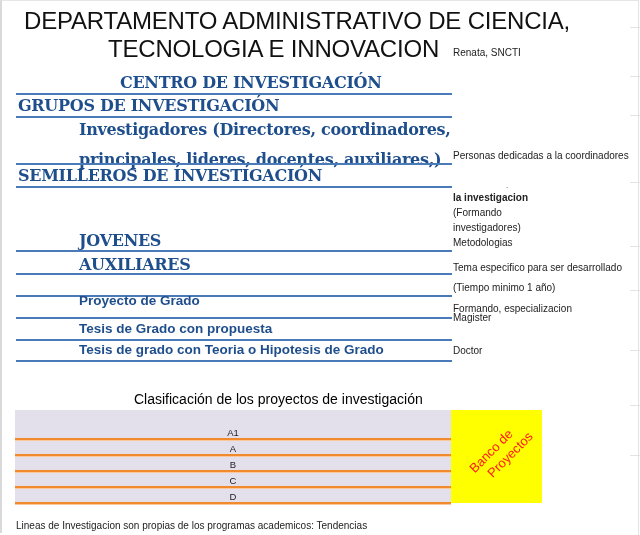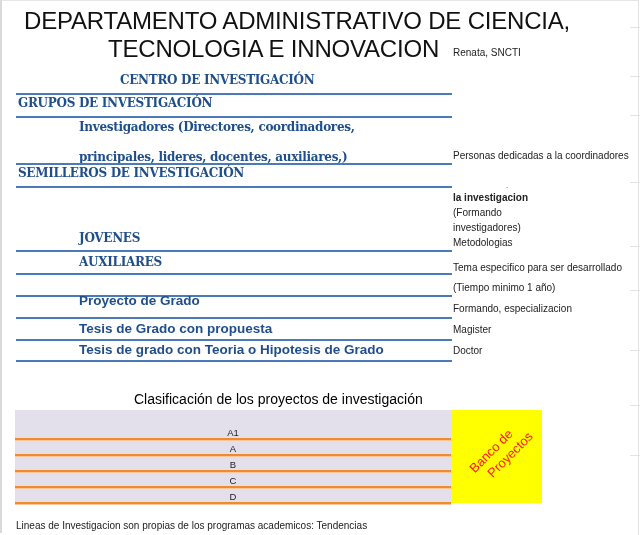--- a/index.html
+++ b/index.html
@@ -18,39 +18,38 @@
   .gridline-h {
     position: absolute; left: 630px; width: 10px; height: 1px; background: #e3e3e3;
   }
   .abs { position: absolute; white-space: nowrap; }
   .title {
     font-family: "Liberation Sans", sans-serif; font-size: 24px; color: #111;
     letter-spacing: -0.2px;
   }
   .serif-blue {
     font-family: "DejaVu Serif", "Liberation Serif", serif; font-weight: bold;
-    color: #1f4e8c; font-size: 12px; letter-spacing: -0.3px;
+    color: #1f4e8c; font-size: 16px; letter-spacing: -0.3px;
   }
   .sans-blue {
     font-family: "Liberation Sans", sans-serif; font-weight: bold;
     color: #1f4e8c; font-size: 13.5px;
   }
   .note {
     font-family: "Liberation Sans", sans-serif; font-size: 10px; color: #222;
   }
   .blue-line {
     position: absolute; left: 16px; width: 436px; height: 2px; background: #4a7ab8;
   }
   .orange-title {
     font-family: "Liberation Sans", sans-serif; font-size: 14px; color: #000000;
   }
   .class-table {
-    position: absolute; left: 15px; top: 410px; width: 392px; height: 93px;
+    position: absolute; left: 15px; top: 410px; width: 436px; height: 93px;
     background: #e3dfeb;
-    padding-left: 48px;
   }
   .class-row {
     position: absolute; left: 0; width: 436px; text-align: center;
     font-size: 9.5px; color: #222; font-family: "Liberation Sans", sans-serif;
   }
   .orange-line {
     position: absolute; left: 0; width: 436px; height: 2px; background: #f08a2c;
     box-shadow: 0 1px 0 #f9c89c;
   }
   .yellow-box {
@@ -111,21 +110,21 @@
 <div class="blue-line" style="top:273px;"></div>
 
 <div class="abs note" style="left:453px; top:282px;">(Tiempo minimo 1 año)</div>
 <div class="blue-line" style="top:295px;"></div>
 
 <div class="abs sans-blue" style="left:79px; top:293px;">Proyecto de Grado</div>
 <div class="abs note" style="left:453px; top:303px;">Formando, especializacion</div>
 <div class="blue-line" style="top:317px;"></div>
 
 <div class="abs sans-blue" style="left:79px; top:321px;">Tesis de Grado con propuesta</div>
-<div class="abs note" style="left:453px; top:324px;">Magister</div>
+<div class="abs note" style="left:453px; top:312px;">Magister</div>
 <div class="blue-line" style="top:339px;"></div>
 
 <div class="abs sans-blue" style="left:79px; top:342px;">Tesis de grado con Teoria o Hipotesis de Grado</div>
 <div class="abs note" style="left:453px; top:345px;">Doctor</div>
 <div class="blue-line" style="top:360px;"></div>
 
 <div class="abs orange-title" style="left:134px; top:391px;">Clasificación de los proyectos de investigación</div>
 
 <div class="class-table">
   <div class="class-row" style="top:17px;">A1</div>

